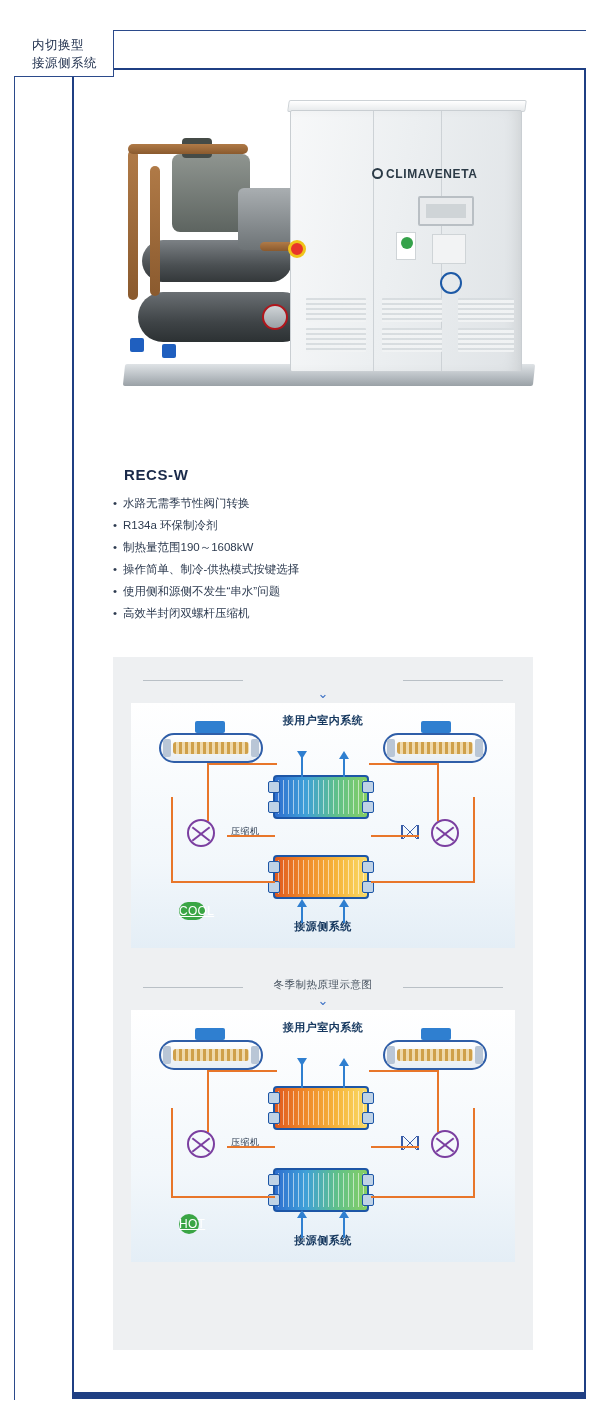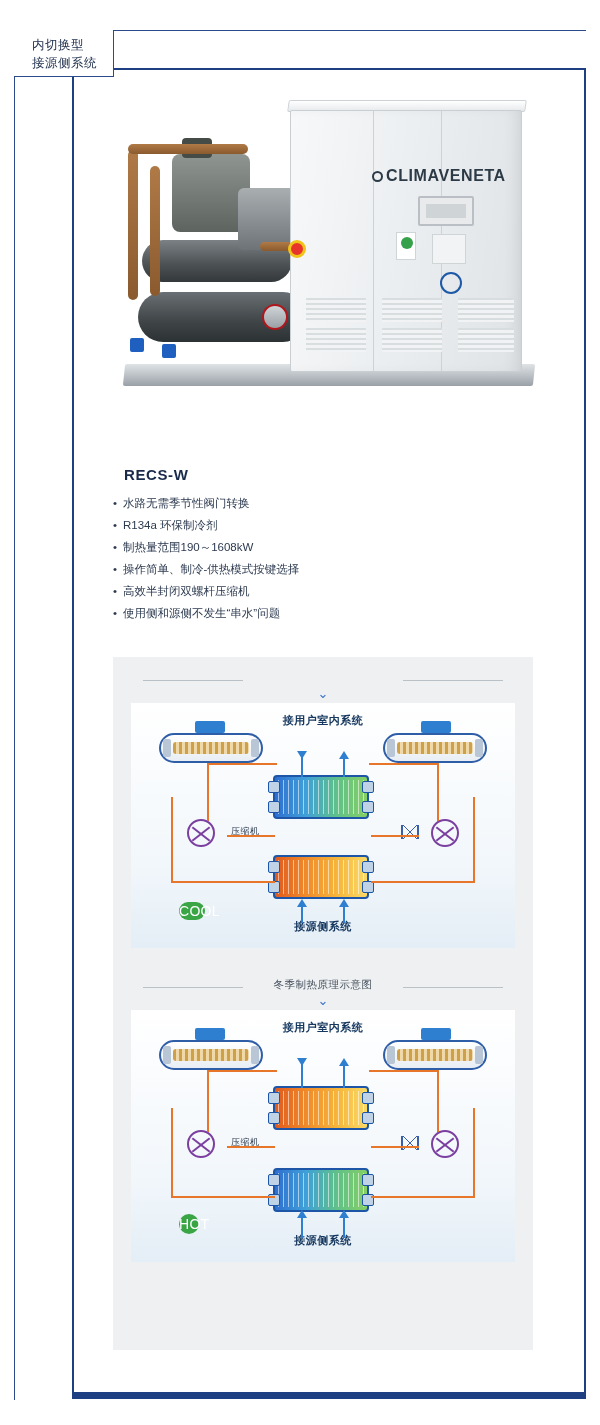--- a/index.html
+++ b/index.html
@@ -125,21 +125,21 @@
     position: absolute;
     background: repeating-linear-gradient(
       180deg, #d7dcdf 0px, #d7dcdf 2px, #f1f3f4 2px, #f1f3f4 5px);
     border-radius: 1px;
     opacity: .95;
   }
   .brand {
     position: absolute;
     left: 262px;
     top: 75px;
-    font-size: 16px;
+    font-size: 12px;
     font-weight: 700;
     color: #2b3a46;
     letter-spacing: .6px;
     white-space: nowrap;
   }
   .brand .dot {
     display: inline-block;
     width: 11px; height: 11px;
     border-radius: 50%;
     border: 2px solid #2b3a46;
@@ -466,24 +466,25 @@
     font-size: 9px;
     color: #2b3a4f;
     letter-spacing: .5px;
   }
   .badge-green {
     position: absolute;
     width: 26px; height: 18px;
     background: #3aa545;
     border-radius: 9px;
     color: #fff;
-    font-size: 14px;
+    font-size: 12px;
     line-height: 18px;
     text-align: right;
     letter-spacing: .3px;
+    text-decoration: underline;
   }
   .badge-green.round {
     width: 20px; height: 20px; border-radius: 50%;
     line-height: 20px;
   }
 </style>
 </head>
 <body>
 
 <div id="page">
@@ -538,22 +539,22 @@
     </div>
   </div>
 
   <div class="model-title">RECS-W</div>
 
   <ul class="bullets">
     <li>水路无需季节性阀门转换</li>
     <li>R134a 环保制冷剂</li>
     <li>制热量范围190～1608kW</li>
     <li>操作简单、制冷-供热模式按键选择</li>
+    <li>使用侧和源侧不发生“串水”问题</li>
     <li>高效半封闭双螺杆压缩机</li>
-    <li>使用侧和源侧不发生“串水”问题</li>
   </ul>
 
   <div class="diagram-section">
 
     <div class="sec-head">
       <div class="rule left"></div>
       <div class="rule right"></div>
       <div class="chev">⌄</div>
     </div>
 

